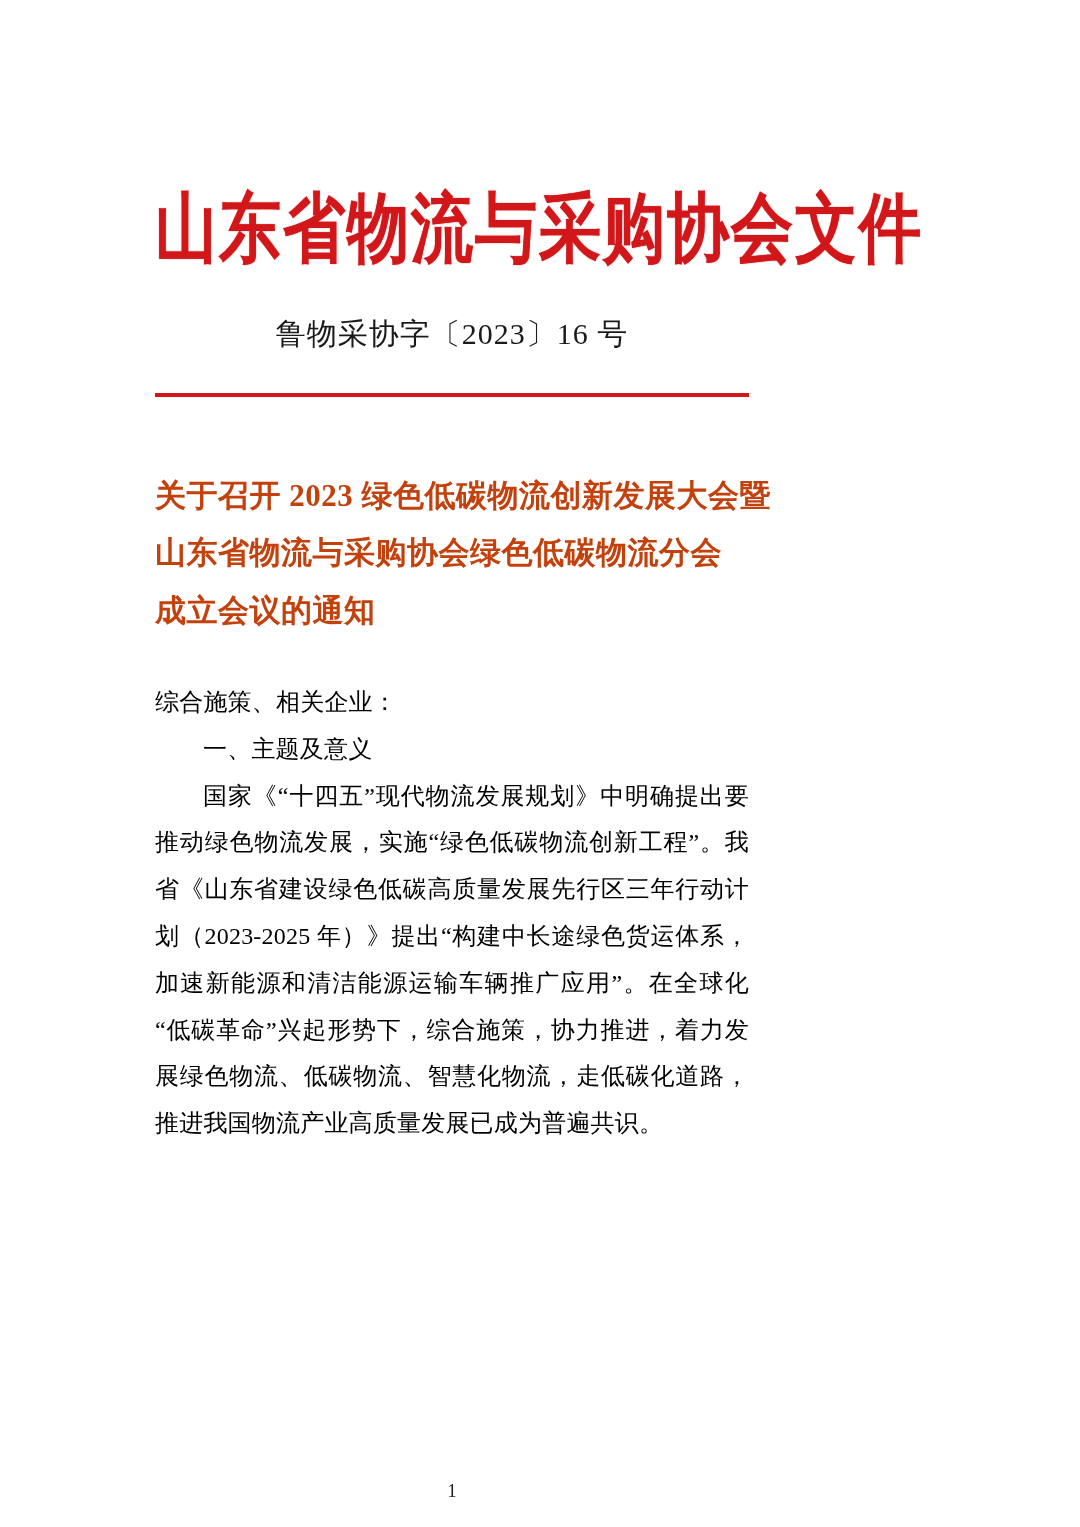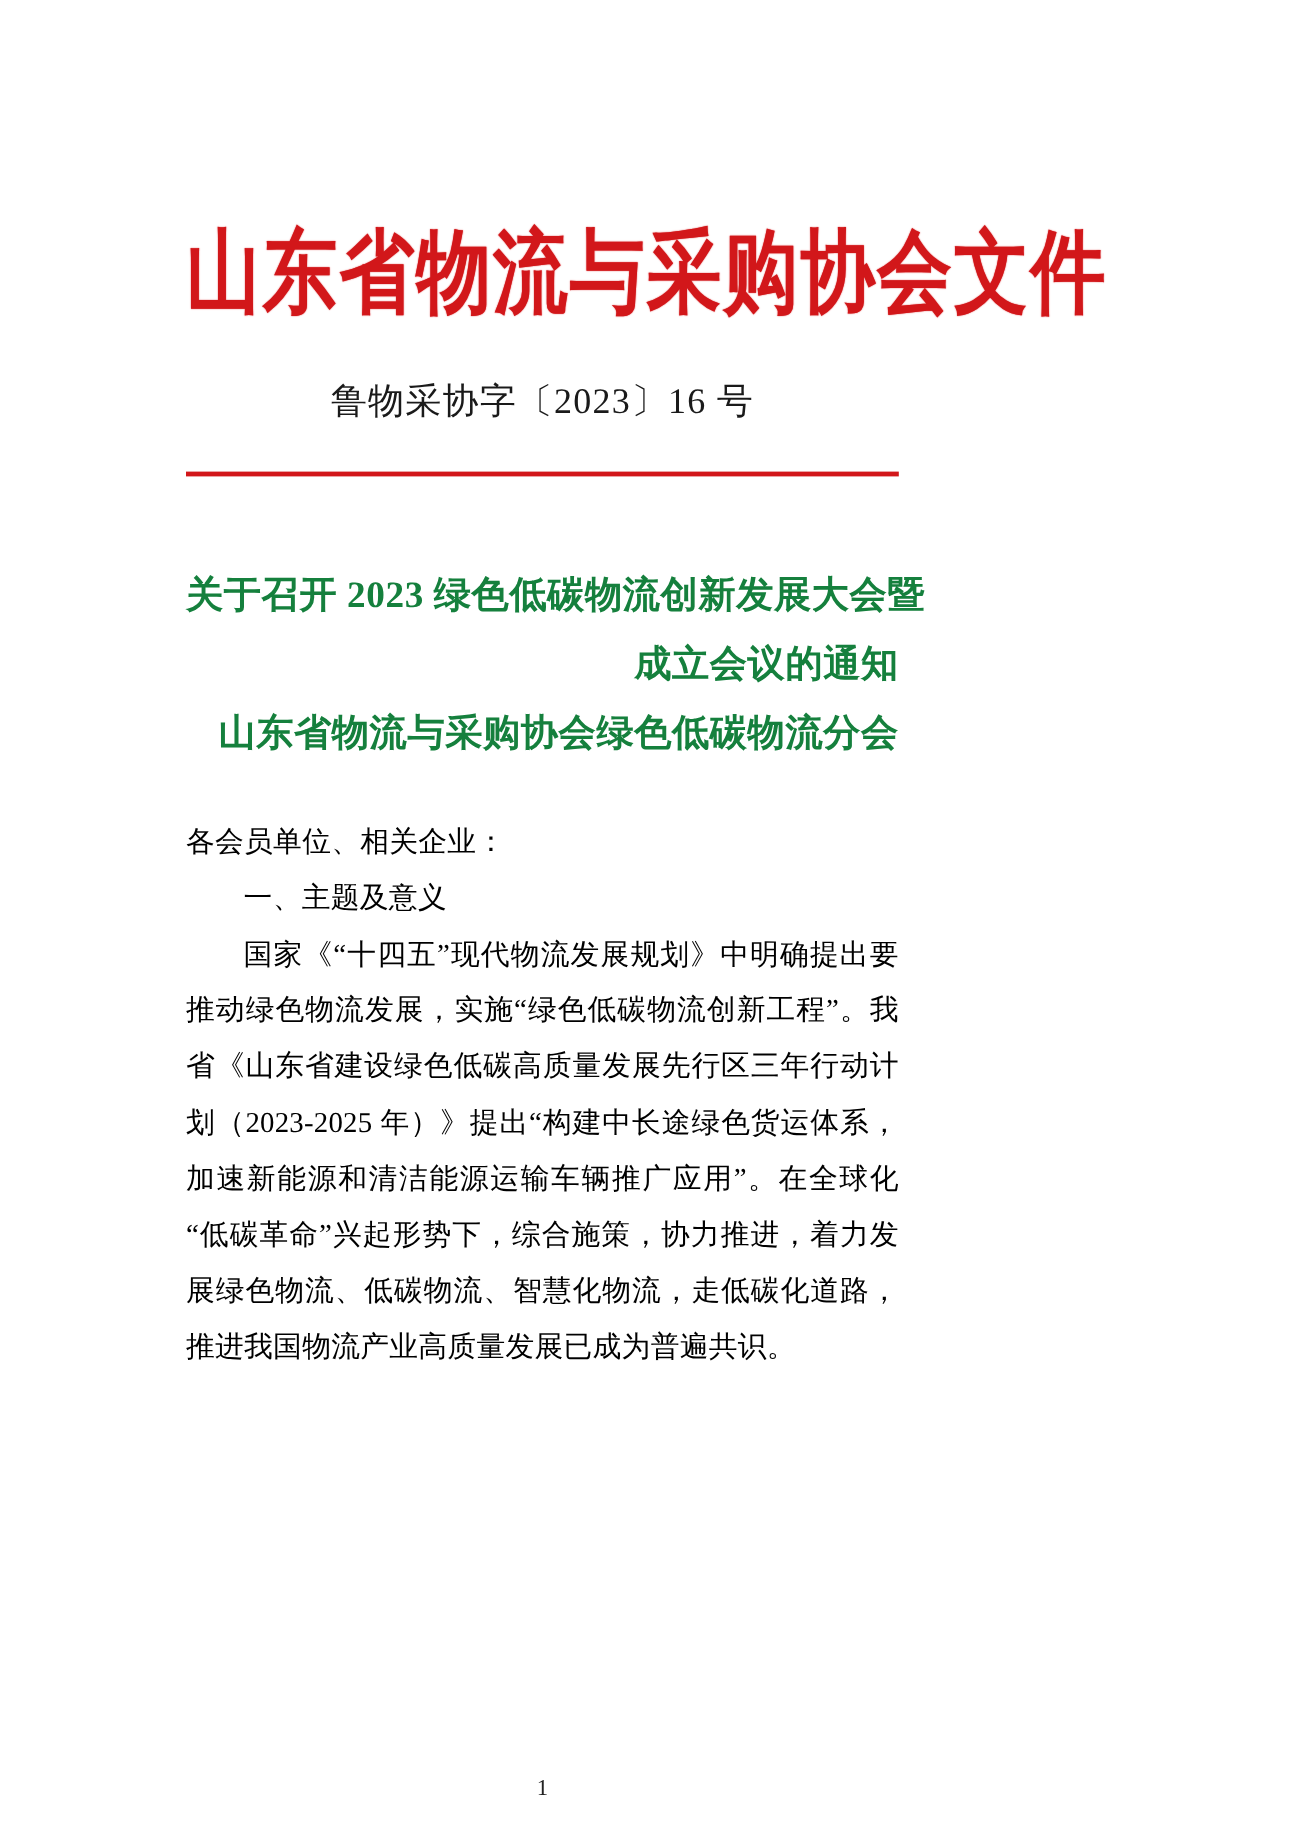--- a/index.html
+++ b/index.html
@@ -52,26 +52,26 @@
   .red-rule {
     margin-top: 38px;
     height: 3.5px;
     background: #d2171a;
     width: 100%;
   }
 
   
   .doc-title {
     margin-top: 70px;
-    text-align: right;
+    text-align: left;
     font-weight: 700;
     font-size: 31px;
     line-height: 1.85;
     letter-spacing: 0.5px;
-    color: #15803d;
+    color: #c2410c;
   }
   .doc-title div { white-space: nowrap; }
 
   
   .body-text {
     margin-top: 40px;
     font-size: 24px;
     line-height: 1.95;
     text-align: justify;
     text-justify: inter-ideograph;
@@ -107,25 +107,25 @@
 <div class="page">
 
   <div class="letterhead">
     <div class="lh-title">山东省物流与采购协会文件</div>
     <div class="doc-number">鲁物采协字〔2023〕16 号</div>
     <div class="red-rule"></div>
   </div>
 
   <div class="doc-title">
     <div>关于召开 2023 绿色低碳物流创新发展大会暨</div>
+    <div>山东省物流与采购协会绿色低碳物流分会</div>
     <div>成立会议的通知</div>
-    <div>山东省物流与采购协会绿色低碳物流分会</div>
   </div>
 
   <div class="body-text">
-    <p class="para salutation" style="text-indent:0">各会员单位、相关企业：</p>
+    <p class="para salutation" style="text-indent:0">综合施策、相关企业：</p>
     <p class="section-head">一、主题及意义</p>
     <p class="para">国家《“十四五”现代物流发展规划》中明确提出要推动绿色物流发展，实施“绿色低碳物流创新工程”。我省《山东省建设绿色低碳高质量发展先行区三年行动计划（2023-2025 年）》提出“构建中长途绿色货运体系，加速新能源和清洁能源运输车辆推广应用”。在全球化“低碳革命”兴起形势下，综合施策，协力推进，着力发展绿色物流、低碳物流、智慧化物流，走低碳化道路，推进我国物流产业高质量发展已成为普遍共识。</p>
   </div>
 
   <div class="page-number">1</div>
 
 </div>
 
 </body></html>

